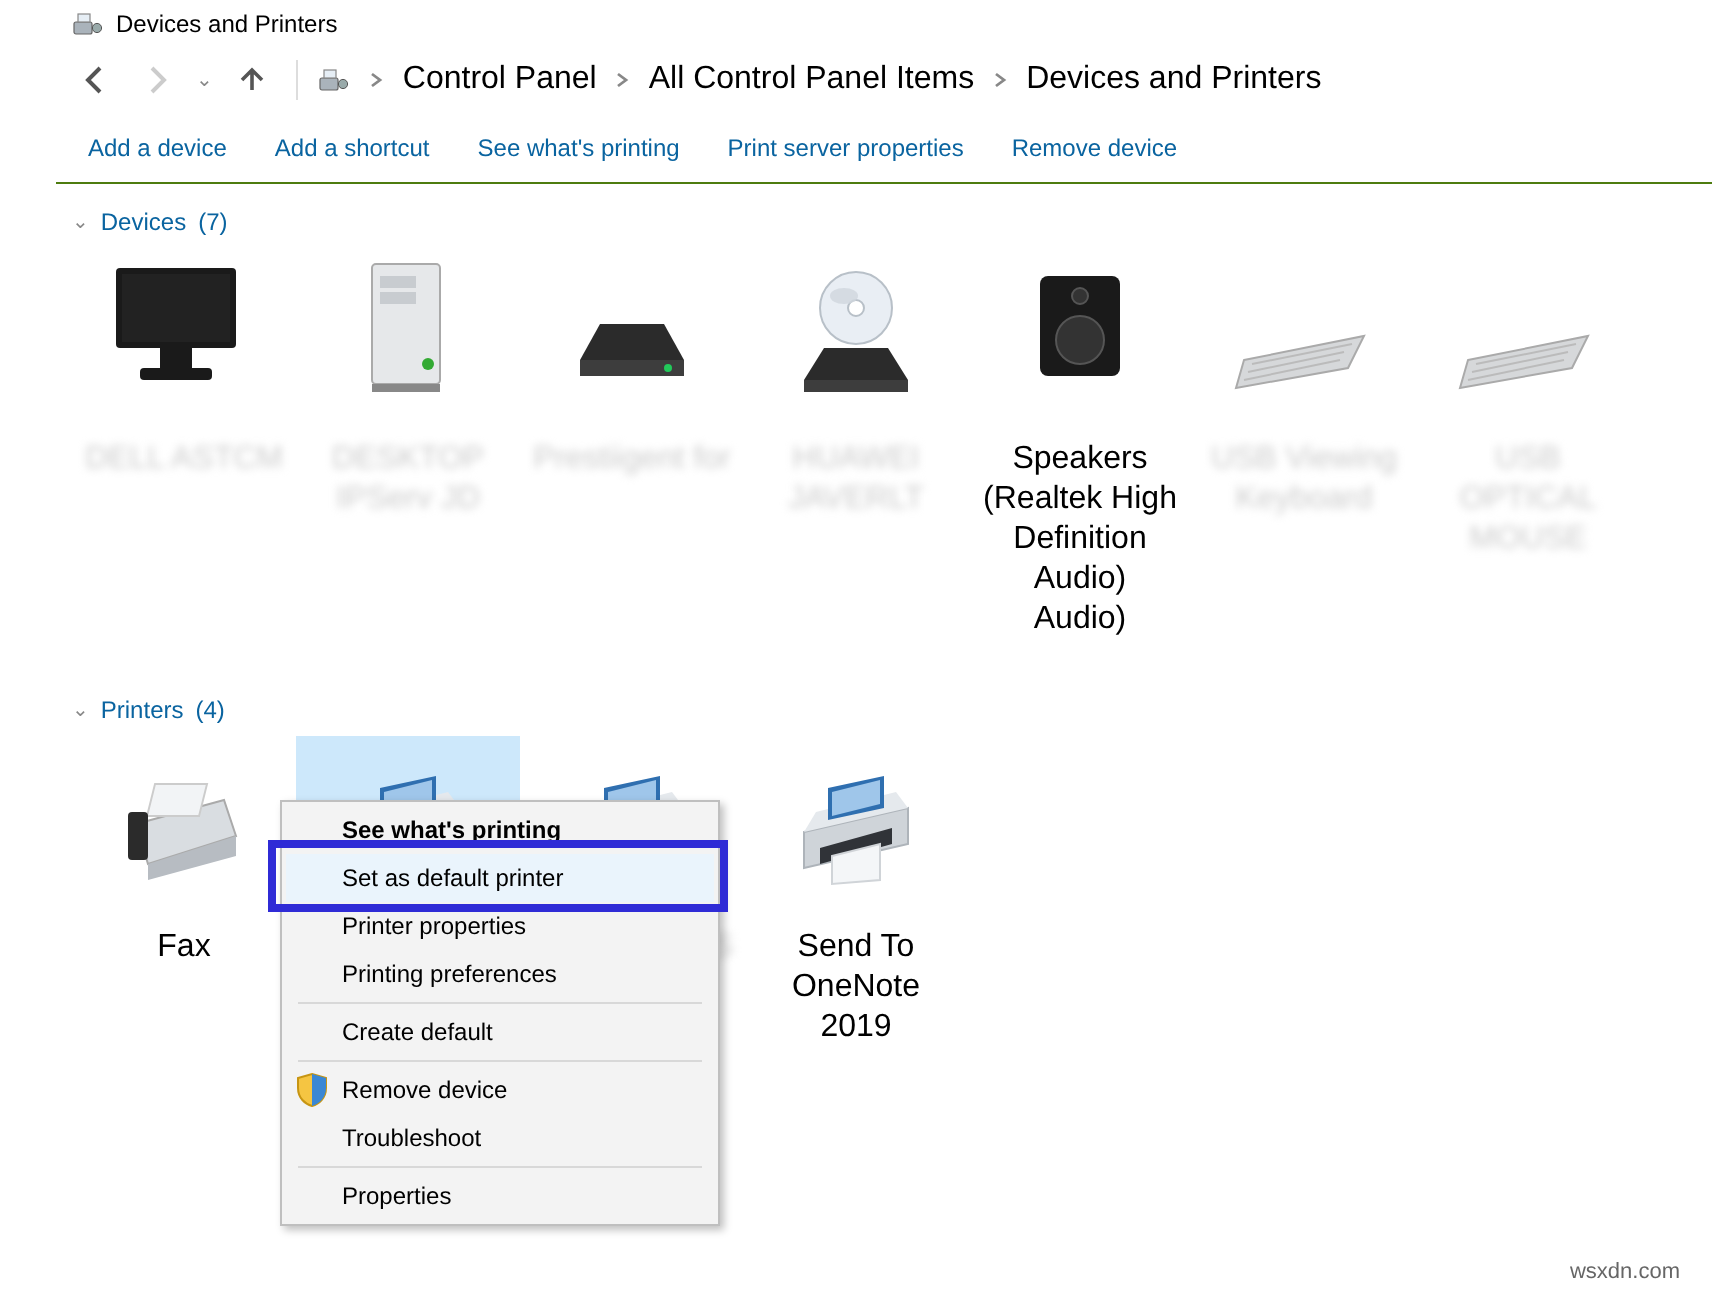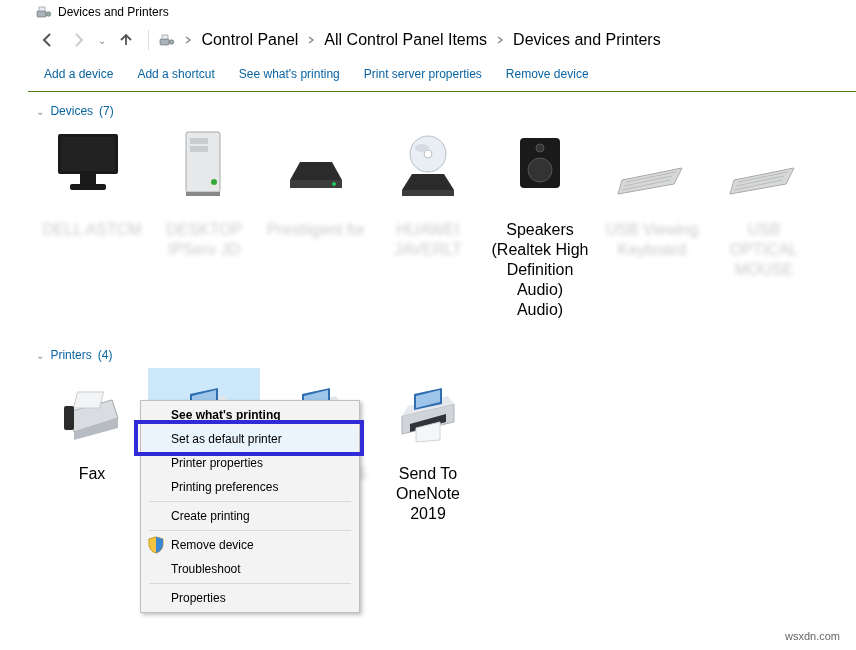--- a/index.html
+++ b/index.html
@@ -317,21 +317,21 @@
         <span>Set as default printer</span>
       </div>
     <div class="ctx-item">
         <span>Printer properties</span>
       </div>
     <div class="ctx-item">
         <span>Printing preferences</span>
       </div>
     <div class="ctx-sep"></div>
     <div class="ctx-item">
-        <span>Create printing</span>
+        <span>Create default</span>
       </div>
     <div class="ctx-sep"></div>
     <div class="ctx-item">
       <span class="ctx-icon">
           <svg width="18" height="18">
             <use href="#ico-shield"></use>
           </svg>
         </span>
       <span>Remove device</span>
     </div>

